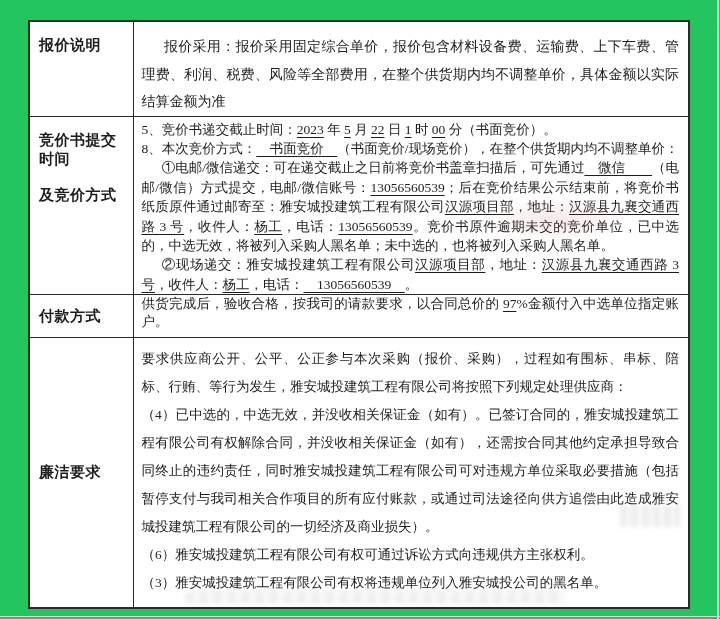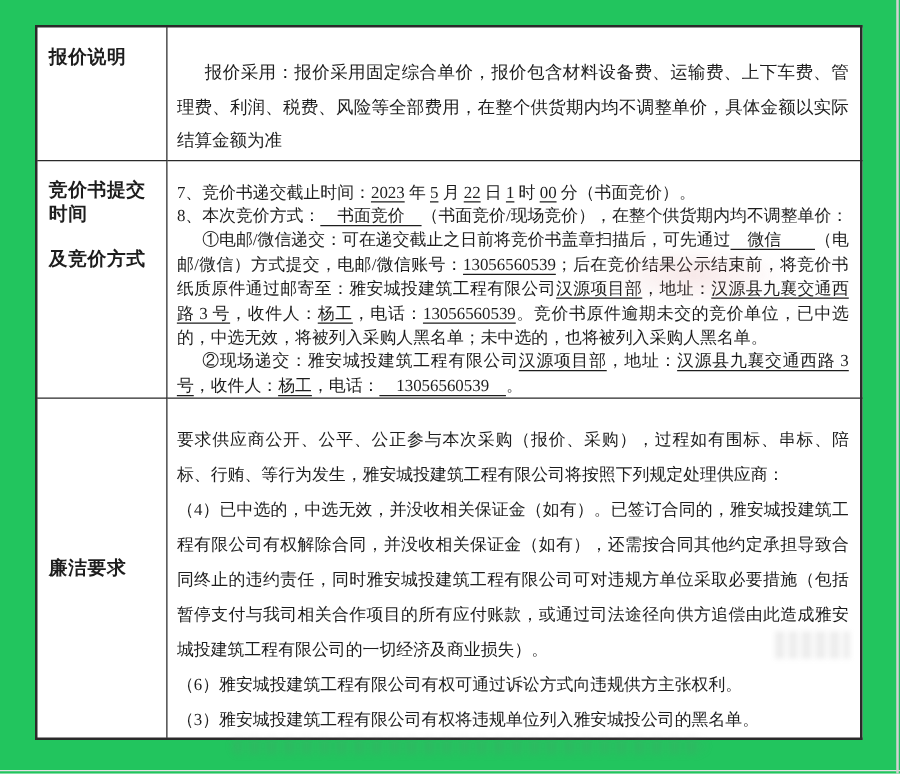--- a/index.html
+++ b/index.html
@@ -48,21 +48,21 @@
   .r4 td{height:269px;}
   .lbl{
     font-weight:700;
     font-size:15px;
     letter-spacing:.5px;
   }
   .lbl .pad{padding:14px 4px 0 9px;}
   .r3 .lbl,.r4 .lbl{vertical-align:middle;}
   .r3 .lbl .pad,.r4 .lbl .pad{padding-top:0;}
   .lbl-line + .lbl-line{margin-top:17px;}
-  .ct .pad{padding:0 9px 0 8px;margin-top:12px;}
+  .ct .pad{padding:0 9px 0 8px;}
   .para{
     margin:0;
     text-align:justify;
     word-break:break-all;
   }
   
   .ct1 .pad{padding-top:11px;}
   .ct1 .para{font-size:14px;line-height:27.5px;}
   .ct2 .pad{padding-top:3px;}
   .ct2 .para{font-size:13.5px;line-height:19.4px;}
@@ -124,28 +124,40 @@
 
       <tr class="r2">
         <td class="lbl">
           <div class="pad">
             <div class="lbl-line">竞价书提交时间</div>
             <div class="lbl-line">及竞价方式</div>
           </div>
         </td>
         <td class="ct ct2">
           <div class="pad">
-            <p class="para"><span>7、竞价书递交截止时间：</span><span class="u">2023</span><span> 年 </span><span class="u">5</span><span> 月 </span><span class="u">22</span><span> 日 </span><span class="u">1</span><span> 时 </span><span class="u">00</span><span> 分（书面竞价）。</span></p>
+            <p class="para"><span>5、竞价书递交截止时间：</span><span class="u">2023</span><span> 年 </span><span class="u">5</span><span> 月 </span><span class="u">22</span><span> 日 </span><span class="u">1</span><span> 时 </span><span class="u">00</span><span> 分（书面竞价）。</span></p>
             <p class="para"><span>8、本次竞价方式：</span><span class="u">　书面竞价　</span><span>（书面竞价/现场竞价），在整个供货期内均不调整单价：</span></p>
             <p class="para indent2"><span>①电邮/微信递交：可在递交截止之日前将竞价书盖章扫描后，可先通过</span><span class="u">　微信　　</span><span>（电邮/微信）方式提交，电邮/微信账号：</span><span class="u">13056560539</span><span>；后在竞价结果公示结束前，将竞价书纸质原件通过邮寄至：雅安城投建筑工程有限公司</span><span class="u">汉源项目部</span><span>，地址：</span><span class="u">汉源县九襄交通西路 3 号</span><span>，收件人：</span><span class="u">杨工</span><span>，电话：</span><span class="u">13056560539</span><span>。竞价书原件逾期未交的竞价单位，已中选的，中选无效，将被列入采购人黑名单；未中选的，也将被列入采购人黑名单。</span></p>
             <p class="para indent2"><span>②现场递交：雅安城投建筑工程有限公司</span><span class="u">汉源项目部</span><span>，地址：</span><span class="u">汉源县九襄交通西路 3 号</span><span>，收件人：</span><span class="u">杨工</span><span>，电话：</span><span class="u">　13056560539　</span><span>。</span></p>
           </div>
         </td>
       </tr>
 
+      <tr class="r3">
+        <td class="lbl">
+          <div class="pad">
+            <div class="lbl-line">付款方式</div>
+          </div>
+        </td>
+        <td class="ct ct3">
+          <div class="pad">
+            <p class="para"><span>供货完成后，验收合格，按我司的请款要求，以合同总价的 </span><span class="u">97</span><span>%金额付入中选单位指定账户。</span></p>
+          </div>
+        </td>
+      </tr>
 
       <tr class="r4">
         <td class="lbl">
           <div class="pad">
             <div class="lbl-line">廉洁要求</div>
           </div>
         </td>
         <td class="ct ct4">
           <div class="pad">
             <p class="para"><span>要求供应商公开、公平、公正参与本次采购（报价、采购），过程如有围标、串标、陪标、行贿、等行为发生，雅安城投建筑工程有限公司将按照下列规定处理供应商：</span></p>

